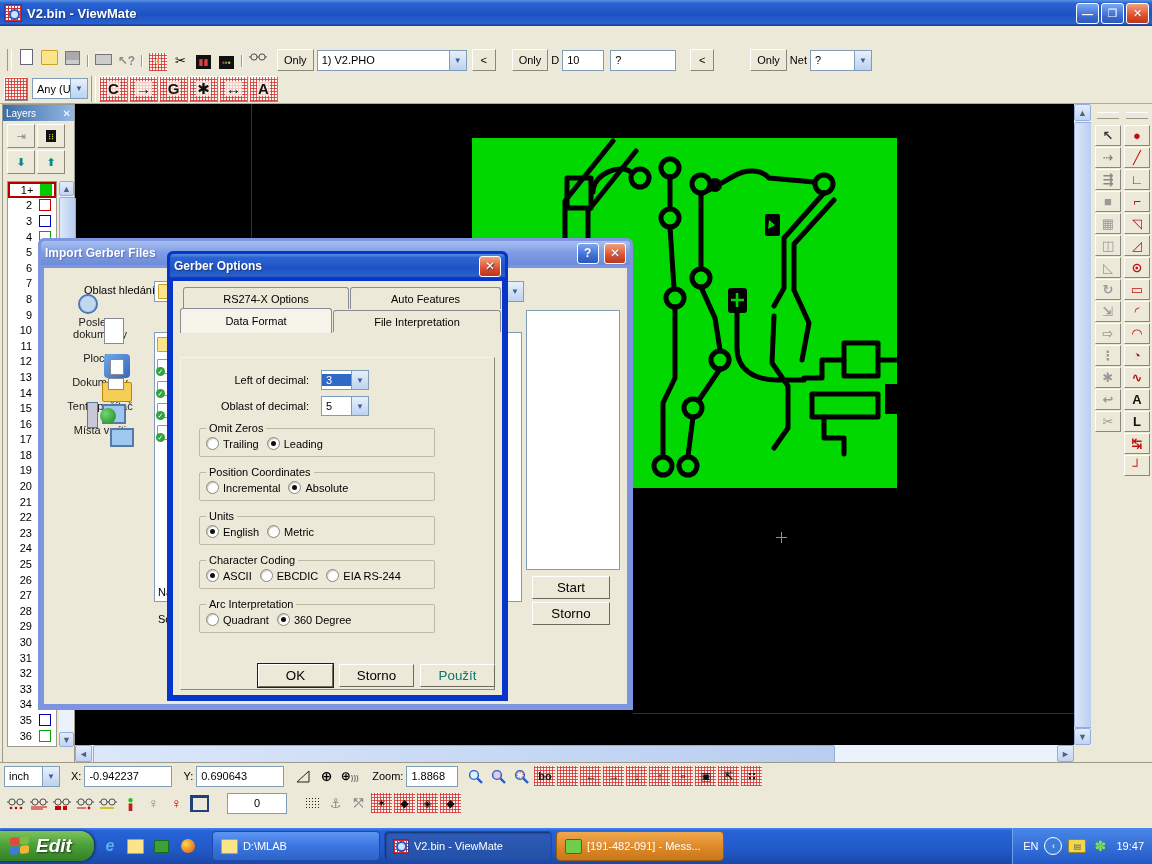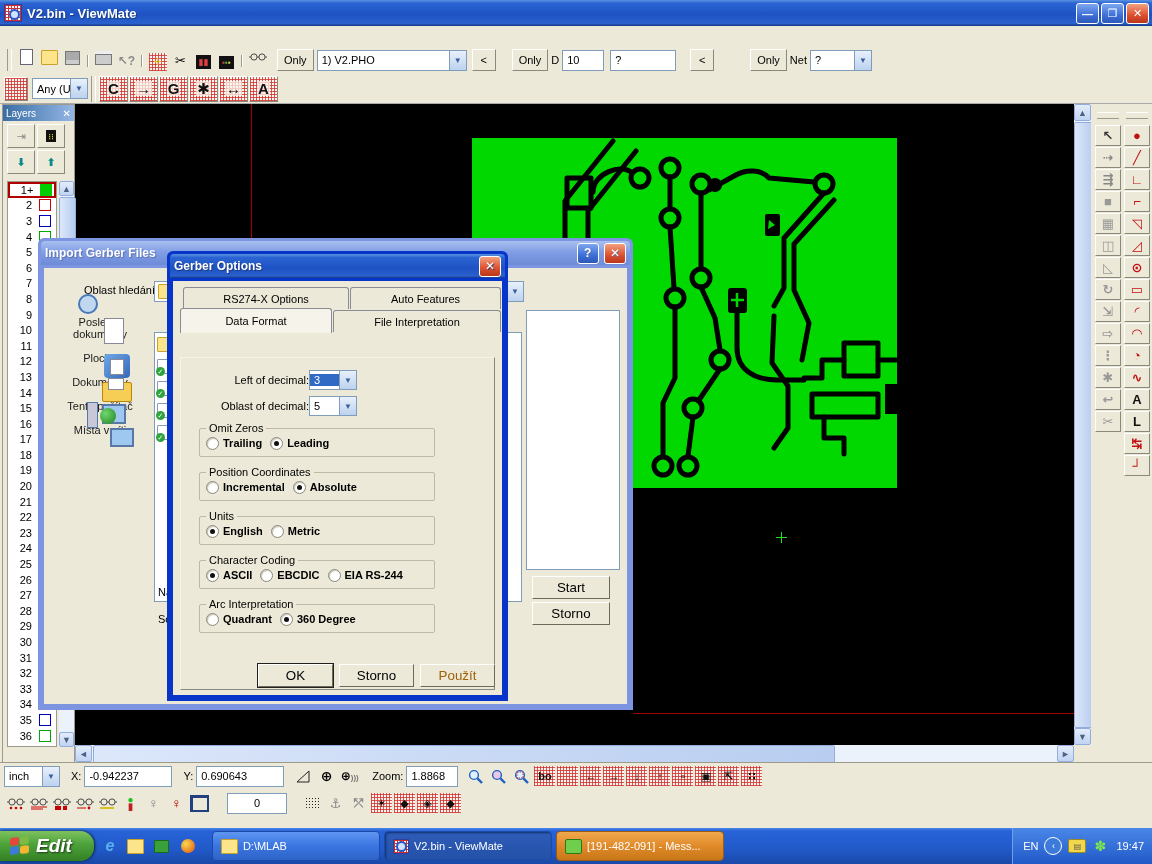--- a/index.html
+++ b/index.html
@@ -93,34 +93,34 @@
   .ficon{width:15px;height:13px;background:#FBE48A;border:1px solid #C9A227;border-radius:1px;position:relative;margin-right:4px;}
   .ficon.doc{background:#fff;border-color:#8a98b8;}
   .ficon .chk{position:absolute;left:-2px;bottom:-3px;width:9px;height:9px;border-radius:50%;background:#2FA33C;color:#fff;font-size:7px;line-height:9px;text-align:center;}
   
   .tab{position:absolute;height:22px;box-sizing:border-box;background:#ECE9D8;border:1px solid #898C95;border-bottom:none;border-radius:3px 3px 0 0;
     display:flex;align-items:center;justify-content:center;font-size:11px;}
   .tab.front{background:#F6F4EA;}
   .gpanel{position:absolute;left:7px;right:7px;top:76px;height:333px;background:#ECE9D8;
     border:1px solid;border-color:#F6F4EA #8a887a #8a887a #F6F4EA;box-sizing:border-box;padding:12px 0 0 0;}
   .frow{display:flex;align-items:center;justify-content:flex-start;margin:0 0 6px 0;}
-  .frow .flabel{width:128px;text-align:right;padding-right:0;}
+  .frow .flabel{width:128px;text-align:right;padding-right:12px;}
   .dcombo{width:48px;height:20px;}
   .dcombo .val.hl{background:#316AC5;color:#fff;}
   fieldset.grp{width:222px;margin:2px 0 9px 18px;border:1px solid #BDB9A5;border-radius:2px;padding:3px 6px 6px 6px;}
   fieldset.grp legend{padding:0 3px;font-size:11px;}
   .opts{display:flex;align-items:center;}
-  .opt{display:flex;align-items:flex-start;margin-right:8px;font-weight:bold;}
+  .opt{display:flex;align-items:flex-end;margin-right:8px;}
   .opt .radio{width:11px;height:11px;border-radius:50%;background:#fff;border:1px solid #8a867a;box-shadow:inset 1px 1px 1px #c9c6b8;margin-right:4px;position:relative;}
   .opt .radio.on::after{content:"";position:absolute;left:3px;top:3px;width:5px;height:5px;border-radius:50%;background:#101010;}
   .dlgbtns{position:absolute;right:7px;bottom:8px;display:flex;}
   .pushbtn{width:75px;height:23px;margin-left:6px;display:flex;align-items:center;justify-content:center;
     background:#ECE9D8;border:1px solid;border-color:#fff #6d6a5a #6d6a5a #fff;box-sizing:border-box;}
   .pushbtn.default{outline:1px solid #202020;}
-  .pushbtn.disabled{color:#a16207;}
+  .pushbtn.disabled{color:#0f766e;}
   
   #sbar1{left:0;top:762px;width:1152px;height:27px;background:#ECE9D8;display:flex;align-items:center;padding-left:4px;box-sizing:border-box;border-top:1px solid #9C9A8A;}
   #sbar2{left:0;top:789px;width:1152px;height:28px;background:#ECE9D8;display:flex;align-items:center;padding-left:4px;box-sizing:border-box;}
   
   #taskbar{left:0;top:828px;width:1152px;height:36px;background:linear-gradient(180deg,#4A87E8 0%,#2763D8 8%,#2159C8 60%,#1948A8 100%);display:flex;align-items:center;}
   #startbtn{height:30px;margin:0;padding:0 22px 0 10px;display:flex;align-items:center;color:#fff;font-weight:bold;font-style:italic;font-size:19px;
     background:linear-gradient(180deg,#7FC25E 0%,#4CA23A 45%,#338024 100%);border-radius:0 14px 14px 0;box-shadow:1px 0 3px #123;text-shadow:1px 1px 2px #1c3a12;}
   .flag{width:20px;height:18px;display:grid;grid-template-columns:9px 9px;grid-template-rows:8px 8px;gap:1px;margin-right:6px;transform:skewY(-6deg);}
   .flag i{border-radius:2px;}
   .ql{width:20px;height:20px;margin-left:6px;display:inline-flex;align-items:center;justify-content:center;font-weight:bold;border-radius:3px;}

